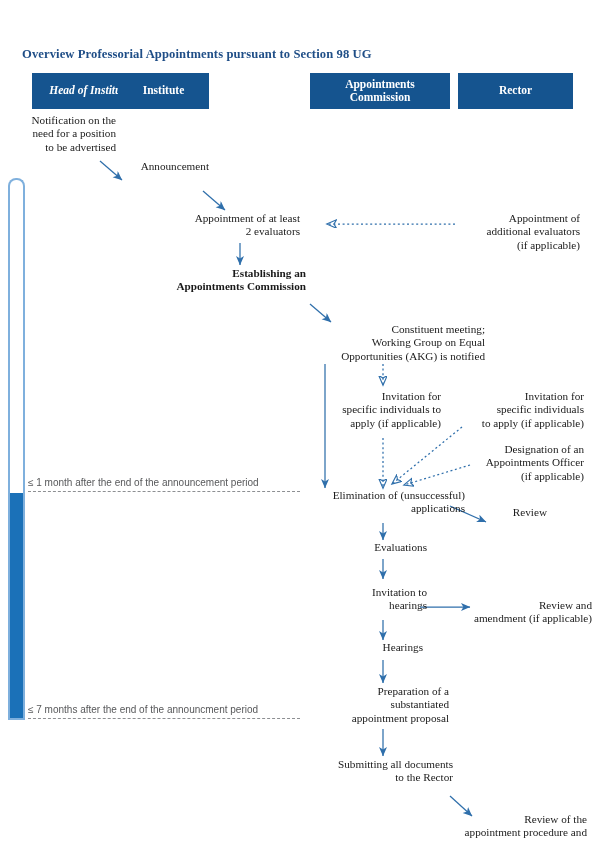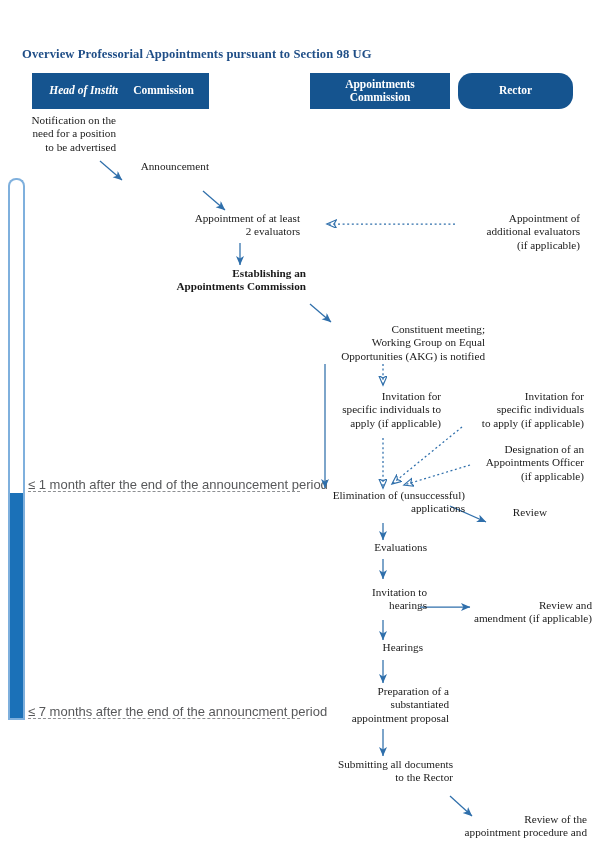--- a/index.html
+++ b/index.html
@@ -70,21 +70,21 @@
     background: #1b71b8;
     border: 2.2px solid #7fb0dd;
     border-top: none;
     box-sizing: border-box;
   }
 
   
   .deadline-label {
     position: absolute;
     font-family: "Liberation Sans", "DejaVu Sans", sans-serif;
-    font-size: 13px;
+    font-size: 10px;
     color: #57585a;
     white-space: nowrap;
   }
   .deadline-rule {
     position: absolute;
     height: 0;
     border-top: 1px dashed #8d8f92;
   }
 
   
@@ -112,27 +112,27 @@
 
 <div id="page">
 
   <div id="doc-title">Overview Professorial Appointments pursuant to Section 98 UG</div>
 
   <div class="colbox" style="left:32px;  top:45px; width:115px;  height:36px;font-style:italic;">
     <span>Head of
 Institute</span>
   </div>
   <div class="colbox" style="left:118px; top:45px; width:91px;  height:36px;">
-    <span>Commission</span>
+    <span>Institute</span>
   </div>
   <div class="colbox" style="left:310px; top:45px; width:140px; height:36px;">
     <span>Appointments
 Commission</span>
   </div>
-  <div class="colbox" style="left:458px; top:45px; width:115px; height:36px;border-radius:14px;">
+  <div class="colbox" style="left:458px; top:45px; width:115px; height:36px;">
     <span>Rector</span>
   </div>
 
   <div id="bracket-outline"></div>
   <div id="bracket-solid"></div>
 
   <div class="deadline-label" style="left:28px; top:449px;">≤ 1 month after the end of the announcement period</div>
   <div class="deadline-rule" style="left:28px; top:463px; width:272px;"></div>
 
   <div class="deadline-label" style="left:28px; top:676px;">≤ 7 months after the end of the announcment period</div>

